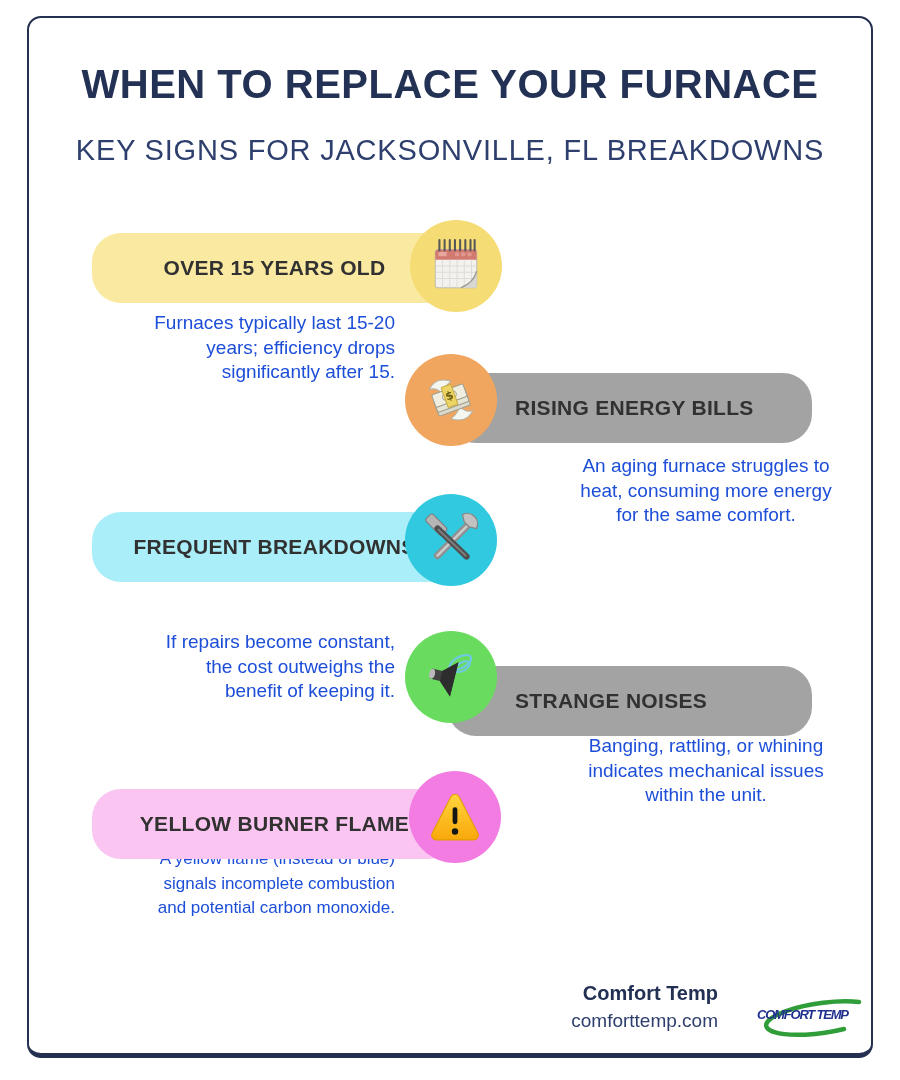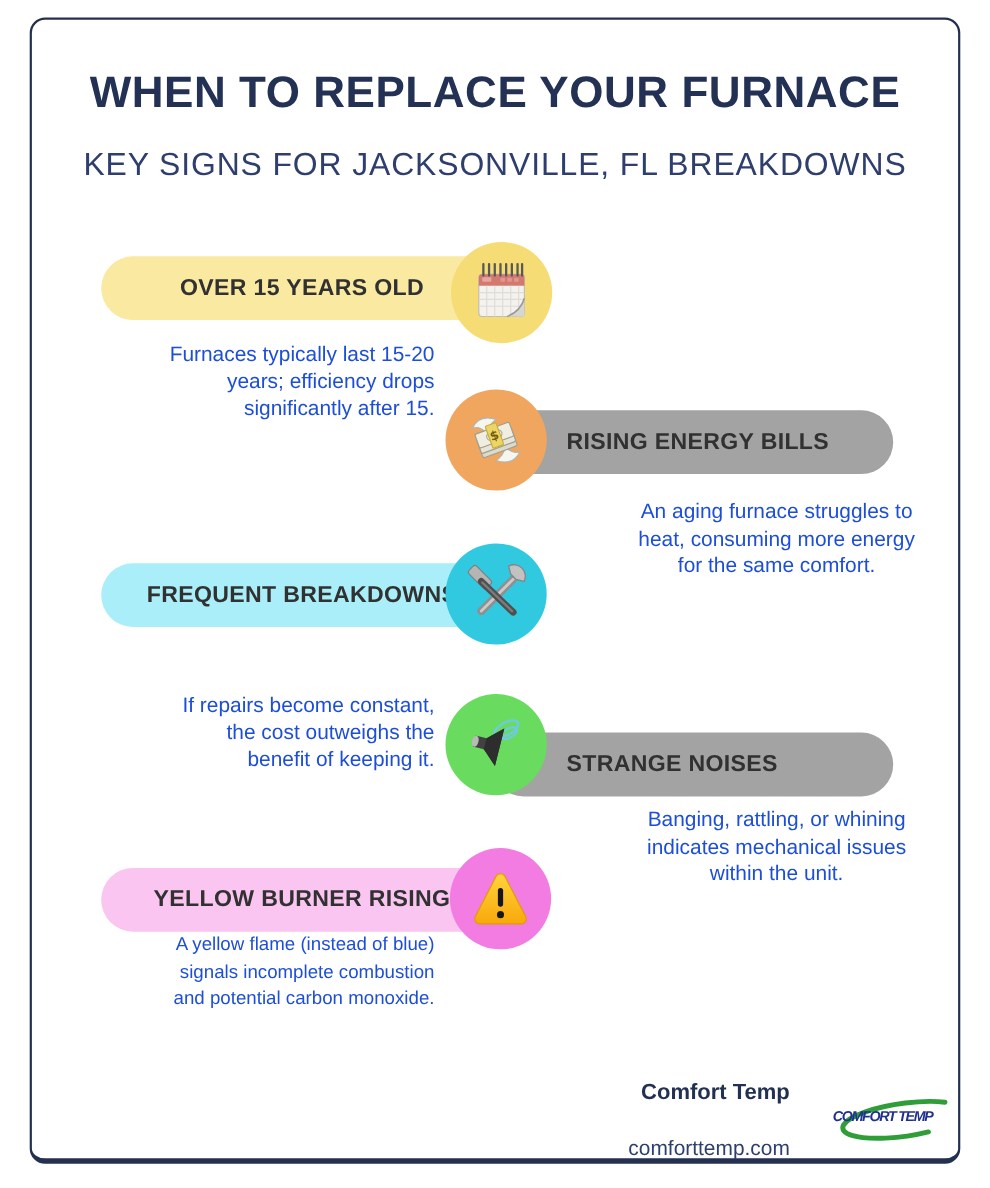--- a/index.html
+++ b/index.html
@@ -3,37 +3,37 @@
 <meta charset="utf-8">
 <style>
   html,body{margin:0;padding:0;background:#ffffff;width:900px;height:1080px;
     font-family:"Liberation Sans",sans-serif;position:relative;overflow:hidden;}
   .card{position:absolute;left:27px;top:16px;width:846px;height:1042px;background:#fff;
     border:2.5px solid #24304f;border-bottom-width:5px;border-radius:14px;box-sizing:border-box;}
   .main-title{position:absolute;top:44px;left:0;right:0;text-align:center;
     font-size:40px;font-weight:bold;color:#233154;letter-spacing:.5px;}
   .subtitle{position:absolute;top:116px;left:0;right:0;text-align:center;
     font-size:29px;font-weight:400;color:#2e3f6e;letter-spacing:.8px;}
-  .pill{position:absolute;width:365px;height:58px;border-radius:29px;display:flex;
+  .pill{position:absolute;width:365px;height:70px;border-radius:29px;display:flex;
     align-items:center;z-index:1;box-sizing:border-box;}
   .pill-left{left:63px;justify-content:center;}
   .pill-right{left:418px;justify-content:flex-start;padding-left:68px;}
   .pill-title{font-size:21px;font-weight:bold;color:#313131;letter-spacing:.3px;white-space:nowrap;}
   .badge{position:absolute;width:92px;height:92px;border-radius:50%;display:flex;
     align-items:center;justify-content:center;z-index:2;}
   .desc{position:absolute;font-size:19px;line-height:24.5px;color:#1d4ed8;white-space:pre-line;margin:0;}
   .desc-left{left:40px;width:326px;text-align:right;}
   .desc-right{left:512px;width:330px;text-align:center;}
   .p1{background:#fae9a1;top:215px}.b1{background:#f5dc74;left:381px;top:202px}.d1{top:293px}
   .p2{background:#a3a3a3;top:355px}.b2{background:#f1a65f;left:376px;top:336px}.d2{top:436px}
   .p3{background:#a9eef8;top:494px}.b3{background:#31c9df;left:376px;top:476px}.d3{top:612px}
   .p4{background:#a3a3a3;top:648px}.b4{background:#69dc5f;left:376px;top:613px}.d4{top:716px}
   .p5{background:#fac5f1;top:771px}.b5{background:#f37ce3;left:380px;top:753px}.d5{top:829px;font-size:17px}
   .footer-company{position:absolute;top:964px;right:153px;font-size:20px;font-weight:bold;color:#223054;}
-  .footer-site{position:absolute;top:992px;right:153px;font-size:19px;color:#2e3f6e;margin-top:24px;}
+  .footer-site{position:absolute;top:992px;right:153px;font-size:19px;color:#2e3f6e;}
   .logo{position:absolute;left:712px;top:972px;width:124px;height:48px;}
 </style>
 </head>
 <body>
 
 <div class="card">
 
   <div class="main-title">WHEN TO REPLACE YOUR FURNACE</div>
   <div class="subtitle">KEY SIGNS FOR JACKSONVILLE, FL BREAKDOWNS</div>
 
@@ -126,21 +126,21 @@
       </svg>
     </div>
     <p class="desc desc-right d4">Banging, rattling, or whining
 indicates mechanical issues
 within the unit.</p>
   </div>
 
   
   <div style="display:contents">
     <div class="pill pill-left p5">
-      <span class="pill-title">YELLOW BURNER RISING</span>
+      <span class="pill-title">YELLOW BURNER FLAME</span>
     </div>
     <div class="badge b5">
       <svg width="58" height="58" viewBox="0 0 56 56">
         <defs>
           <linearGradient id="warnGrad" x1="0" y1="0" x2="0" y2="1">
             <stop offset="0" stop-color="#ffd43d"></stop>
               <stop offset="1" stop-color="#f9a80a"></stop>
           </linearGradient>
         </defs>
         <path d="M24.2 8.2 a4.4 4.4 0 0 1 7.6 0 L50 43.5 a4.4 4.4 0 0 1 -3.8 6.6 H9.8 a4.4 4.4 0 0 1 -3.8 -6.6 Z" fill="url(#warnGrad)" stroke="#e09c00" stroke-width="1"></path>

